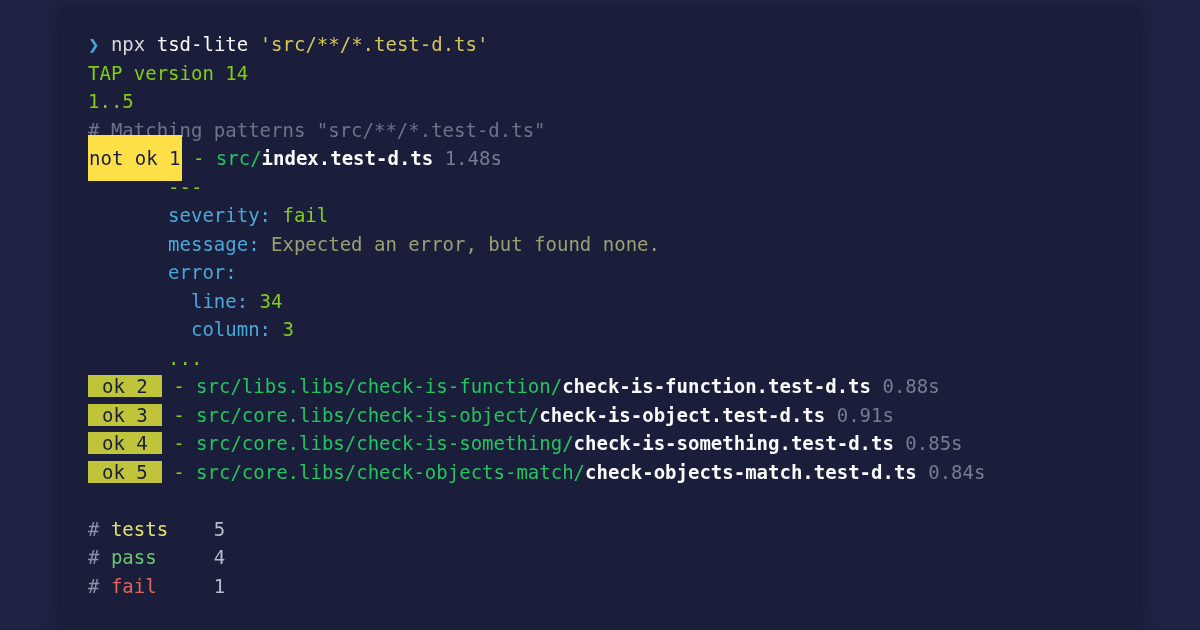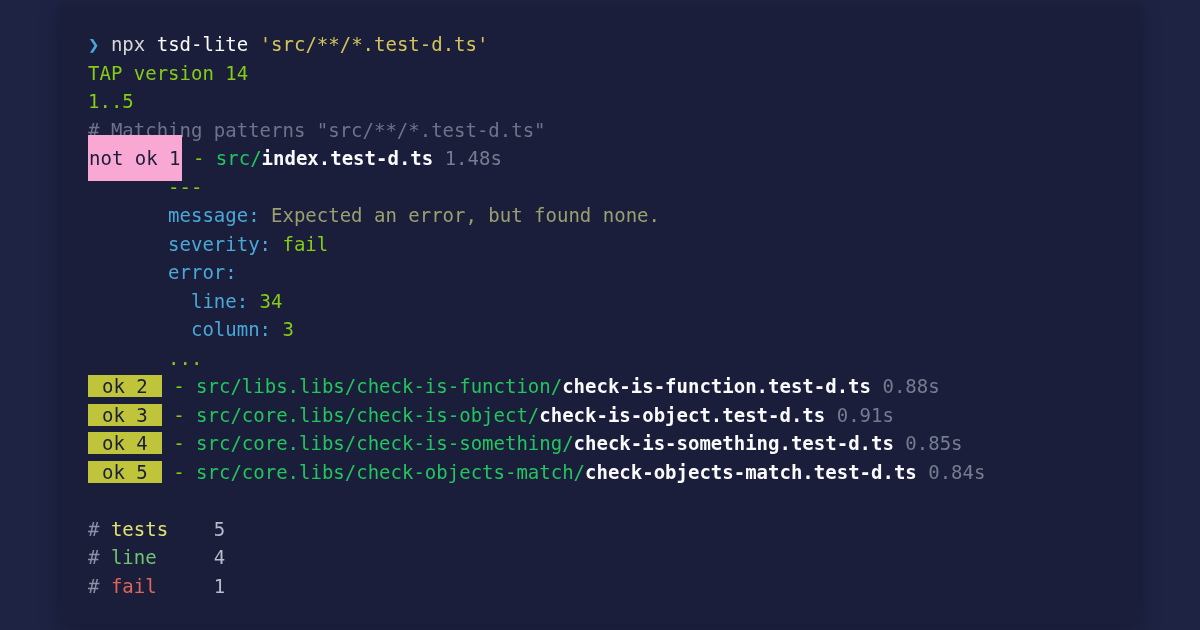--- a/index.html
+++ b/index.html
@@ -21,21 +21,21 @@
       box-shadow: 0 4px 20px rgba(0,0,0,0.3);
     }
     .line { white-space: pre; }
     .prompt { color: #4aa8d8; font-weight: bold; }
     .cmd-npx { color: #d8d8d8; }
     .cmd-bin { color: #fafafa; font-weight: 500; }
     .cmd-arg { color: #d4c55a; }
     .dim { color: #84cc16; }
     .comment { color: #6d7388; }
     .notok-badge {
-      background: #f9a8d4;
+      background: #fde047;
       color: #1a1e3a;
       padding: 12px 1px;
     }
     .ok-badge {
       background: #bfc43a;
       color: #1a1e3a;
       padding: 0 14px;
     }
     .bold-white { color: #fafafa; font-weight: bold; }
     .muted-path { color: #22c55e; }
@@ -58,31 +58,31 @@
 
   <div class="line"><span class="prompt">❯</span><span class="cmd-npx"> </span><span class="cmd-npx">npx</span><span> </span><span class="cmd-bin">tsd-lite</span><span> </span><span class="cmd-arg">'src/**/*.test-d.ts'</span></div>
 
   <div class="line dim">TAP version 14</div>
   <div class="line dim">1..5</div>
   <div class="line comment"># Matching patterns "src/**/*.test-d.ts"</div>
 
   <div class="line"><span class="notok-badge">not ok 1</span><span class="dim"> - </span><span class="muted-path">src/</span><span class="bold-white">index.test-d.ts</span><span class="timing"> 1.48s</span></div>
 
   <div class="line indent1 dim">---</div>
+  <div class="line indent1"><span class="cyan">severity:</span><span class="dim"> fail</span></div>
   <div class="line indent1"><span class="cyan">message:</span><span class="msg-val"> Expected an error, but found none.</span></div>
-  <div class="line indent1"><span class="cyan">severity:</span><span class="dim"> fail</span></div>
   <div class="line indent1"><span class="cyan">error:</span></div>
   <div class="line indent2"><span class="cyan">line:</span><span class="dim"> 34</span></div>
   <div class="line indent2"><span class="cyan">column:</span><span class="dim"> 3</span></div>
   <div class="line indent1 dim">...</div>
 
   <div class="line"><span class="ok-badge">ok 2</span><span class="dim"> - </span><span class="muted-path">src/libs.libs/check-is-function/</span><span class="bold-white">check-is-function.test-d.ts</span><span class="timing"> 0.88s</span></div>
   <div class="line"><span class="ok-badge">ok 3</span><span class="dim"> - </span><span class="muted-path">src/core.libs/check-is-object/</span><span class="bold-white">check-is-object.test-d.ts</span><span class="timing"> 0.91s</span></div>
   <div class="line"><span class="ok-badge">ok 4</span><span class="dim"> - </span><span class="muted-path">src/core.libs/check-is-something/</span><span class="bold-white">check-is-something.test-d.ts</span><span class="timing"> 0.85s</span></div>
   <div class="line"><span class="ok-badge">ok 5</span><span class="dim"> - </span><span class="muted-path">src/core.libs/check-objects-match/</span><span class="bold-white">check-objects-match.test-d.ts</span><span class="timing"> 0.84s</span></div>
 
   <div class="line">&nbsp;</div>
 
   <div class="line"><span class="hash"># </span><span class="tests-lbl">tests</span><span class="sp">    </span><span class="sum-val">5</span></div>
-  <div class="line"><span class="hash"># </span><span class="pass-lbl">line</span><span class="sp">     </span><span class="sum-val">4</span></div>
+  <div class="line"><span class="hash"># </span><span class="pass-lbl">pass</span><span class="sp">     </span><span class="sum-val">4</span></div>
   <div class="line"><span class="hash"># </span><span class="fail-lbl">fail</span><span class="sp">     </span><span class="sum-val">1</span></div>
 
 </div>
 
 </body></html>

